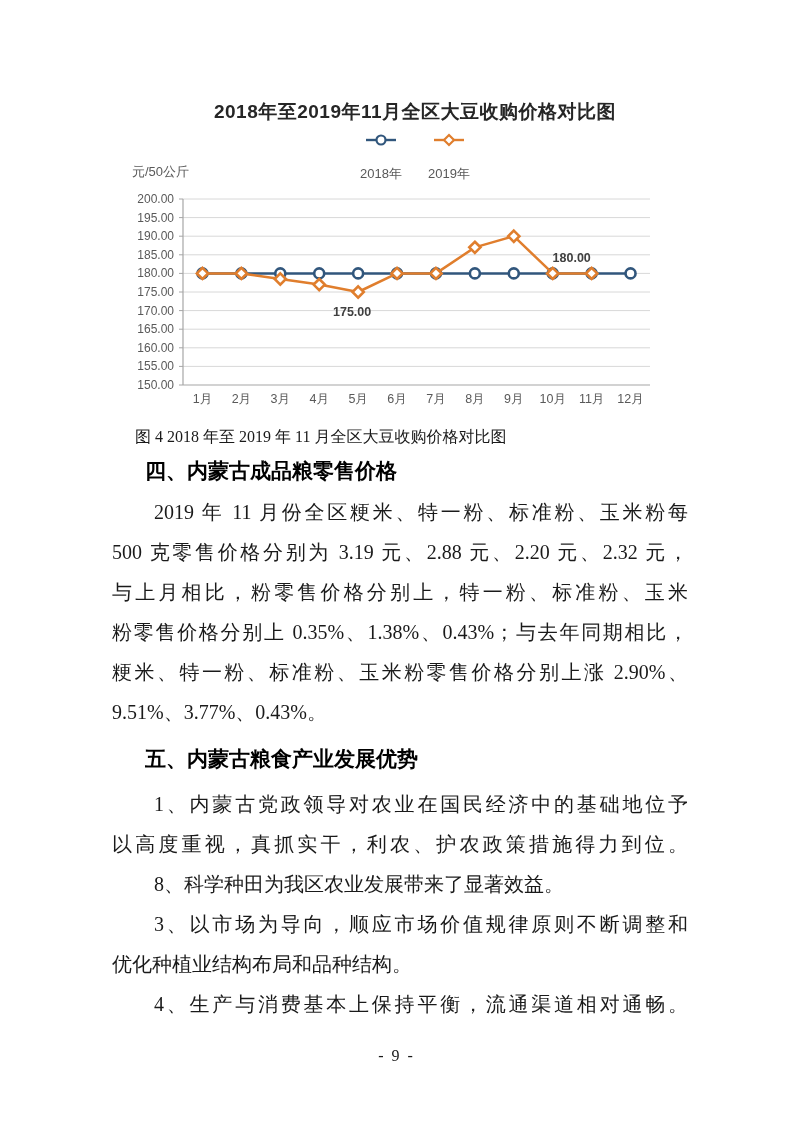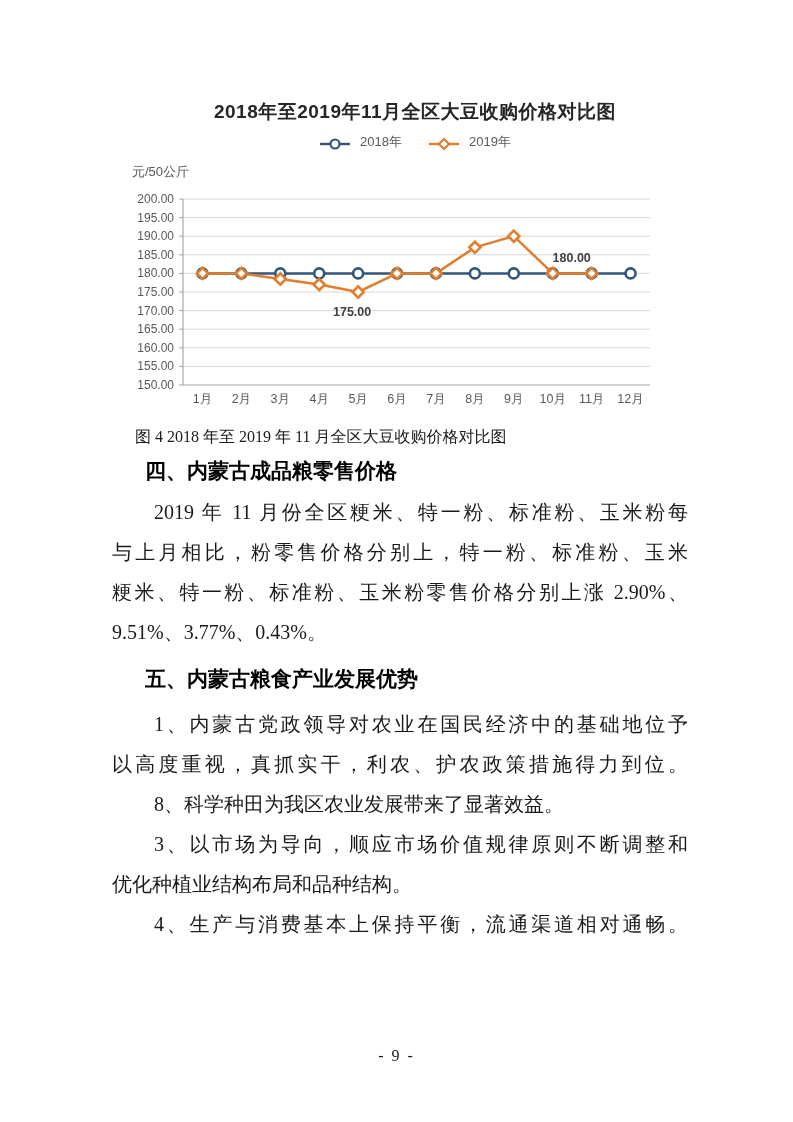--- a/index.html
+++ b/index.html
@@ -14,21 +14,21 @@
     position:absolute;top:4px;left:0;width:100%;text-align:center;
     font-family:"Liberation Sans","DejaVu Sans",sans-serif;
     font-size:19px;font-weight:bold;color:#262626;letter-spacing:.5px;
   }
   .chart-legend{
     position:absolute;top:38px;left:0;width:100%;
     display:flex;justify-content:center;gap:26px;
     font-family:"Liberation Sans","DejaVu Sans",sans-serif;
     font-size:13px;color:#595959;
   }
-  .legend-item{display:flex;align-items:flex-end;gap:9px;}
+  .legend-item{display:flex;align-items:center;gap:18px;flex-direction:column;}
   .chart-unit{
     position:absolute;top:68px;left:2px;
     font-family:"Liberation Sans","DejaVu Sans",sans-serif;
     font-size:13px;color:#595959;
   }
   .chart-svg{position:absolute;top:0;left:0;}
   
   .textblock{position:absolute;left:112px;top:424px;width:576px;}
   .figure-caption{
     padding-left:23px;font-size:16px;line-height:26px;color:#1a1a1a;white-space:nowrap;
@@ -152,21 +152,23 @@
         <text x="222.125" y="221" text-anchor="middle" font-size="12.5" font-weight="bold" fill="#404040" font-family="&quot;Liberation Sans&quot;,&quot;DejaVu Sans&quot;,sans-serif">175.00</text>
         <text x="441.7083333333333" y="167.4" text-anchor="middle" font-size="12.5" font-weight="bold" fill="#404040" font-family="&quot;Liberation Sans&quot;,&quot;DejaVu Sans&quot;,sans-serif">180.00</text>
       </svg>
   </div>
 
   <div class="textblock">
     <div class="figure-caption">图 4  2018 年至 2019 年 11 月全区大豆收购价格对比图</div>
     <h2 class="section-heading">四、内蒙古成品粮零售价格</h2>
     <div class="body-lines" id="sec0">
         <div class="line fill indent">2019 年 11 月份全区粳米、特一粉、标准粉、玉米粉每</div>
+        <div class="line fill">500 克零售价格分别为 3.19 元、2.88 元、2.20 元、2.32 元，</div>
         <div class="line fill">与上月相比，粉零售价格分别上，特一粉、标准粉、玉米</div>
+        <div class="line fill">粉零售价格分别上 0.35%、1.38%、0.43%；与去年同期相比，</div>
         <div class="line fill">粳米、特一粉、标准粉、玉米粉零售价格分别上涨 2.90%、</div>
         <div class="line">9.51%、3.77%、0.43%。</div>
       </div>
     <h2 class="section-heading second">五、内蒙古粮食产业发展优势</h2>
     <div class="body-lines second" id="sec1">
         <div class="line fill indent">1、内蒙古党政领导对农业在国民经济中的基础地位予</div>
         <div class="line fill">以高度重视，真抓实干，利农、护农政策措施得力到位。</div>
         <div class="line indent">8、科学种田为我区农业发展带来了显著效益。</div>
         <div class="line fill indent">3、以市场为导向，顺应市场价值规律原则不断调整和</div>
         <div class="line">优化种植业结构布局和品种结构。</div>

